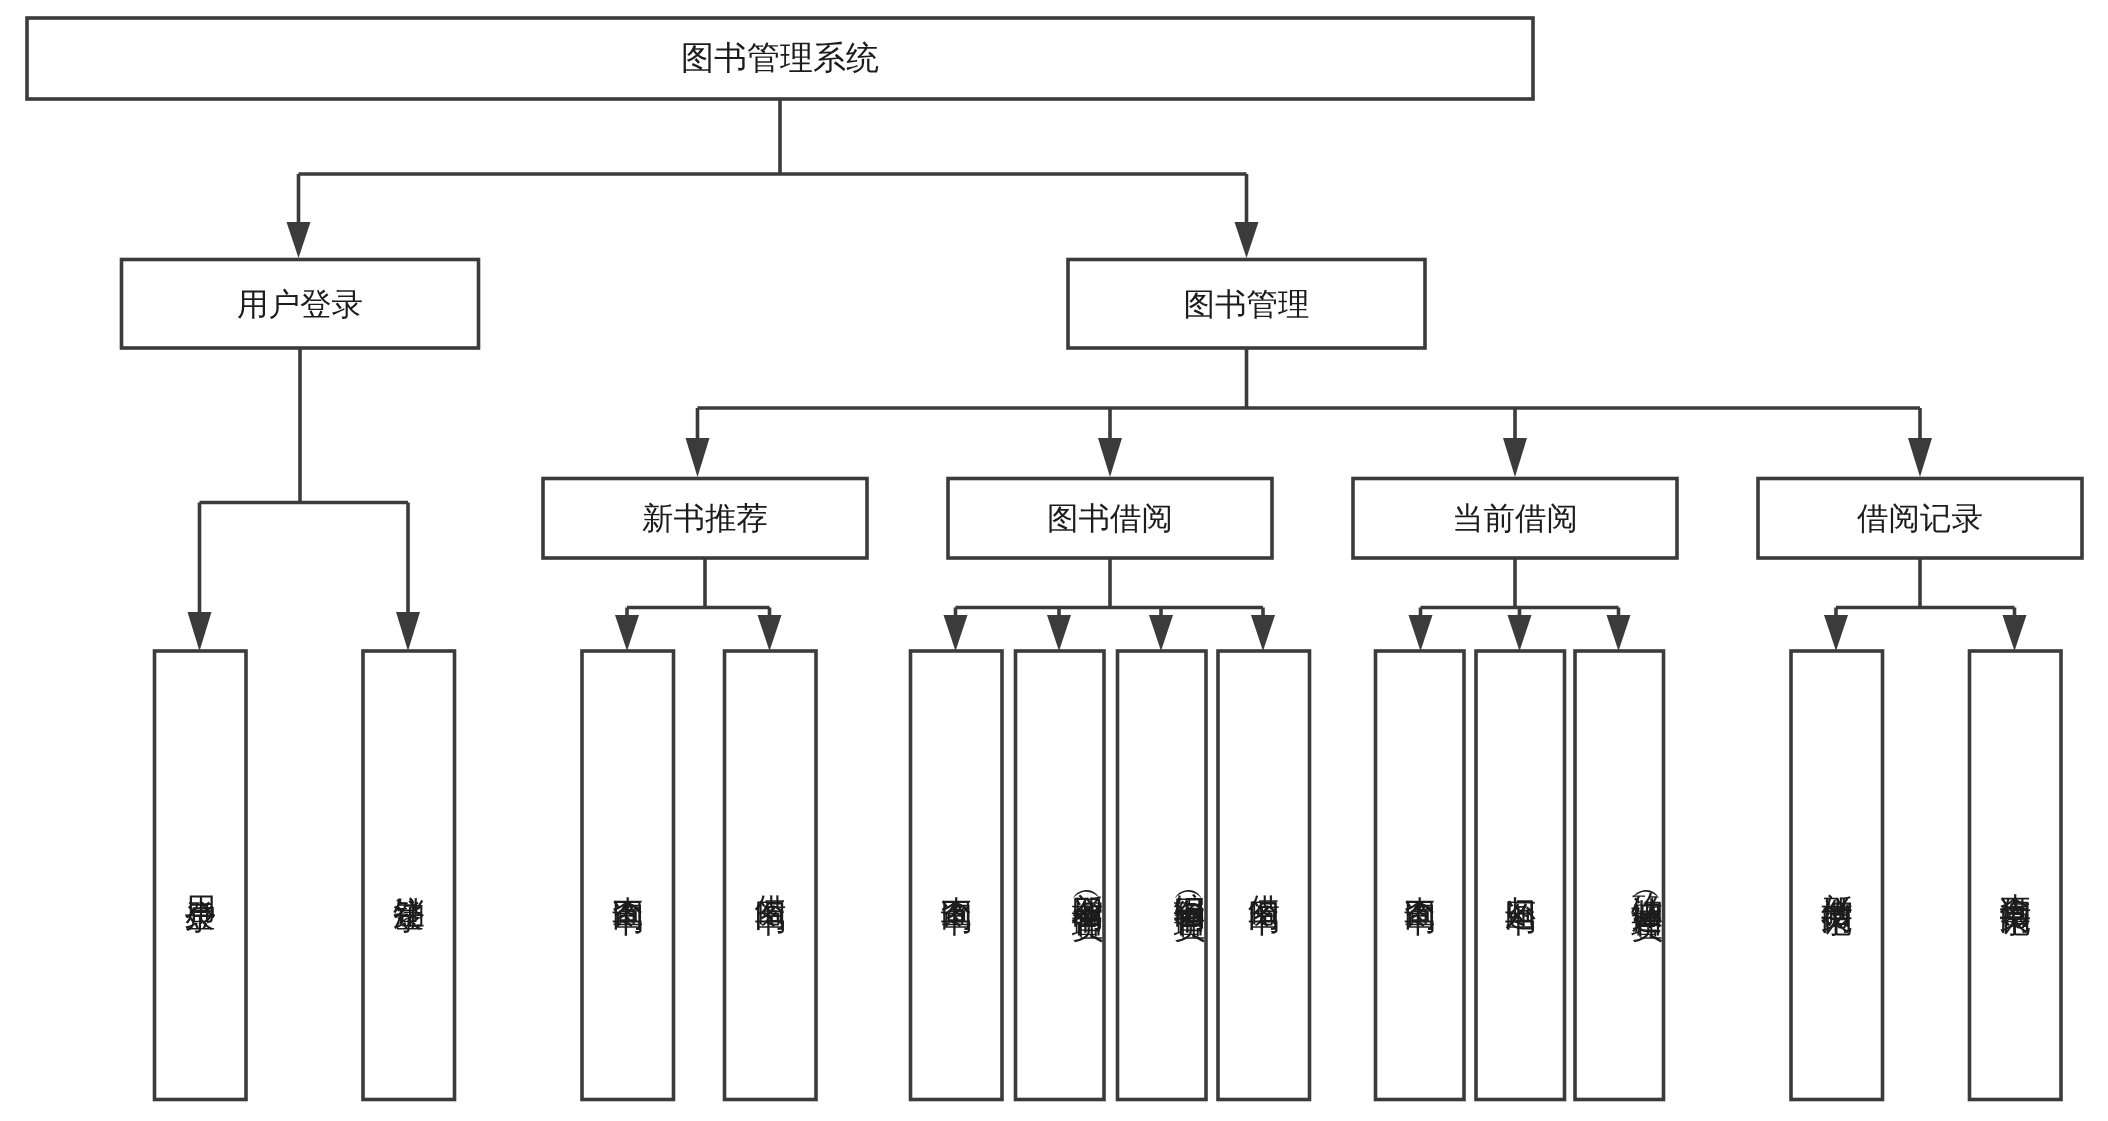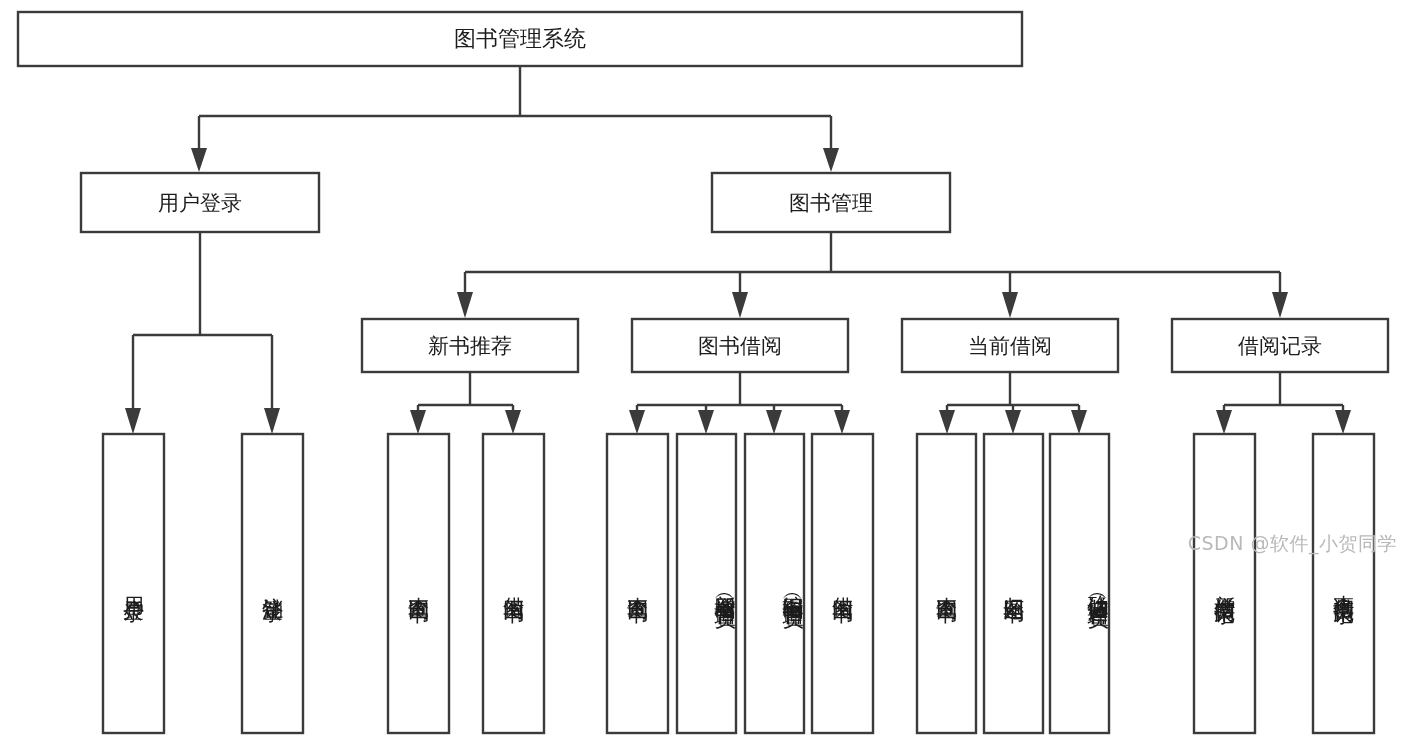--- a/index.html
+++ b/index.html
@@ -220,15 +220,14 @@
   <div class="vlabel" style="left:745px; top:434px; width:59px; height:299px; display:flex; align-items:flex-start; justify-content:center; padding-top:6px; box-sizing:border-box;">编辑图书（管理员）</div>
   <div class="vlabel" style="left:812px; top:434px; width:61px; height:299px; display:flex; align-items:center; justify-content:center;">借阅图书</div>
 
   <div class="vlabel" style="left:917px; top:434px; width:59px; height:299px; display:flex; align-items:center; justify-content:center;">查询图书</div>
   <div class="vlabel" style="left:984px; top:434px; width:59px; height:299px; display:flex; align-items:center; justify-content:center;">归还图书</div>
   <div class="vlabel" style="left:1050px; top:434px; width:59px; height:299px; display:flex; align-items:flex-start; justify-content:center; padding-top:6px; box-sizing:border-box;">确认归还（管理员）</div>
 
   <div class="vlabel" style="left:1194px; top:434px; width:61px; height:299px; display:flex; align-items:center; justify-content:center;">新增借阅记录</div>
   <div class="vlabel" style="left:1313px; top:434px; width:61px; height:299px; display:flex; align-items:center; justify-content:center;">查询借阅记录</div>
 
-  <div class="watermark">CSDN @软件_小贺同学</div>
 
 </div>
 
 </body></html>

